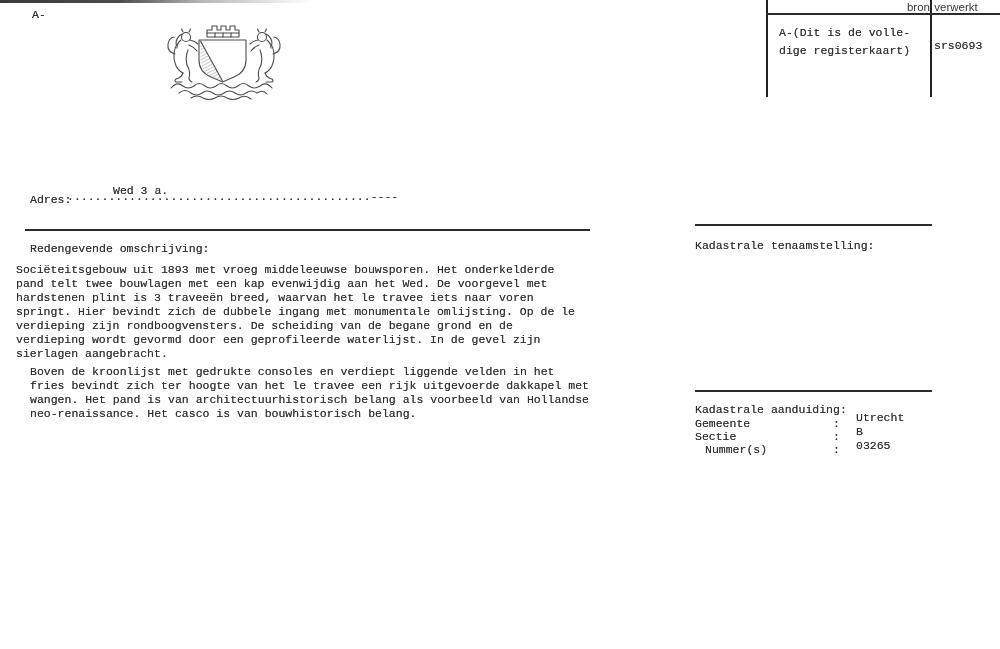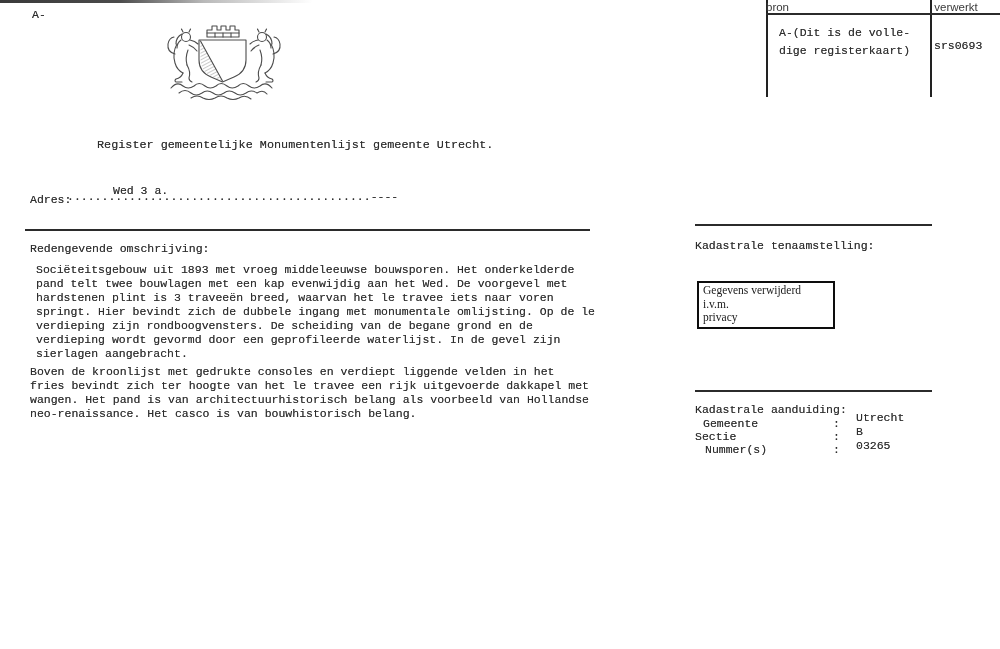--- a/index.html
+++ b/index.html
@@ -91,59 +91,54 @@
 
       <path class="ln" d="M6 64 q6 -7 12 -2 q5 4 11 0 q5 -5 11 0 q5 4 11 0 q5 -5 11 0 q5 4 11 0 q5 -5 11 0 q5 4 11 0 q6 -5 12 2"></path>
       <path class="ln" d="M14 69 q6 -5 12 0 q5 4 11 0 q5 -4 11 0 q5 4 11 0 q5 -4 11 0 q5 4 11 0 q5 -4 11 0 q6 -4 10 1"></path>
       <path class="ln" d="M26 74 q6 -4 12 0 q6 3 12 0 q6 -4 12 0 q6 3 12 0 q6 -4 12 1"></path>
     </svg>
   </div>
 
   <div class="abs vline" style="left:766px; top:0; width:1.5px; height:97px;"></div>
   <div class="abs vline" style="left:930px; top:0; width:1.5px; height:97px;"></div>
   <div class="abs rule" style="left:766px; top:13px; width:234px; height:1.5px;"></div>
-  <div class="abs sans" style="left:766px; top:0.5px; width:164px; text-align:left;">bron</div>
+  <div class="abs sans" style="left:766px; top:0.5px; width:164px; text-align:right;">bron</div>
   <div class="abs sans" style="left:931px; top:0.5px; width:50px; text-align:center;">verwerkt</div>
   <div class="abs tw tw-block" style="left:779px; top:24px; line-height:18px;text-align:center;">A-(Dit is de volle-
 dige registerkaart)</div>
   <div class="abs tw" style="left:934px; top:39px;">srs0693</div>
 
-  <div class="abs tw" style="left:97px; top:138px; font-size:11.8px;">Register gemeentelijke Monumentenlijst gemeente Utrecht.</div>
 
   <div class="abs tw" style="left:113px; top:184px;">Wed 3 a.</div>
   <div class="abs tw" style="left:30px; top:193px;">Adres:</div>
   <div class="abs tw" style="left:67px; top:190px;">............................................----</div>
 
   <div class="abs rule" style="left:25px; top:229px; width:565px; height:2px;"></div>
 
   <div class="abs tw" style="left:30px; top:242px;">Redengevende omschrijving:</div>
-  <div class="abs tw tw-block" style="left:36px; top:263px; width:590px;">Sociëteitsgebouw uit 1893 met vroeg middeleeuwse bouwsporen. Het onderkelderde
+  <div class="abs tw tw-block" style="left:16px; top:263px; width:590px;">Sociëteitsgebouw uit 1893 met vroeg middeleeuwse bouwsporen. Het onderkelderde
 pand telt twee bouwlagen met een kap evenwijdig aan het Wed. De voorgevel met
 hardstenen plint is 3 traveeën breed, waarvan het le travee iets naar voren
 springt. Hier bevindt zich de dubbele ingang met monumentale omlijsting. Op de le
 verdieping zijn rondboogvensters. De scheiding van de begane grond en de
 verdieping wordt gevormd door een geprofileerde waterlijst. In de gevel zijn
 sierlagen aangebracht.</div>
   <div class="abs tw tw-block" style="left:30px; top:365px; width:590px;">Boven de kroonlijst met gedrukte consoles en verdiept liggende velden in het
 fries bevindt zich ter hoogte van het le travee een rijk uitgevoerde dakkapel met
 wangen. Het pand is van architectuurhistorisch belang als voorbeeld van Hollandse
 neo-renaissance. Het casco is van bouwhistorisch belang.</div>
 
   <div class="abs rule" style="left:695px; top:224px; width:237px; height:2px;"></div>
   <div class="abs tw" style="left:695px; top:239px;">Kadastrale tenaamstelling:</div>
 
-  <div class="abs privacy-box" style="left:697px; top:281px; width:126px;">
-    <div class="serif">Gegevens verwijderd i.v.m.
-privacy</div>
-  </div>
 
   <div class="abs rule" style="left:695px; top:390px; width:237px; height:1.5px;"></div>
   <div class="abs tw" style="left:695px; top:403px;text-align:right;">Kadastrale aanduiding:</div>
 
-  <div class="abs tw" style="left:695px; top:417px;margin-left:8px;">Gemeente</div>
+  <div class="abs tw" style="left:695px; top:417px;">Gemeente</div>
   <div class="abs tw" style="left:833px; top:417px;">:</div>
   <div class="abs tw" style="left:856px; top:411px;">Utrecht</div>
 
   <div class="abs tw" style="left:695px; top:430px;">Sectie</div>
   <div class="abs tw" style="left:833px; top:430px;">:</div>
   <div class="abs tw" style="left:856px; top:425px;">B</div>
 
   <div class="abs tw" style="left:695px; top:443px;margin-left:10px;">Nummer(s)</div>
   <div class="abs tw" style="left:833px; top:443px;">:</div>
   <div class="abs tw" style="left:856px; top:439px;">03265</div>

